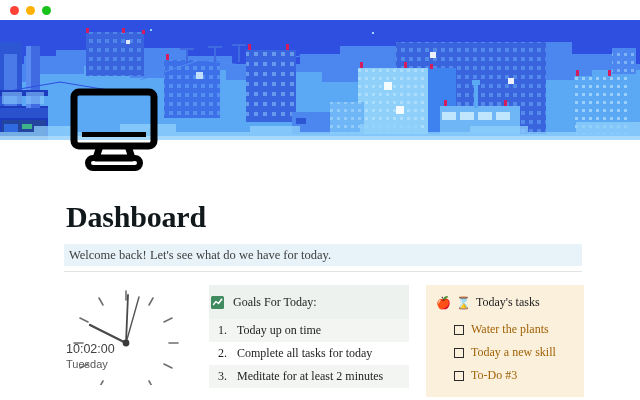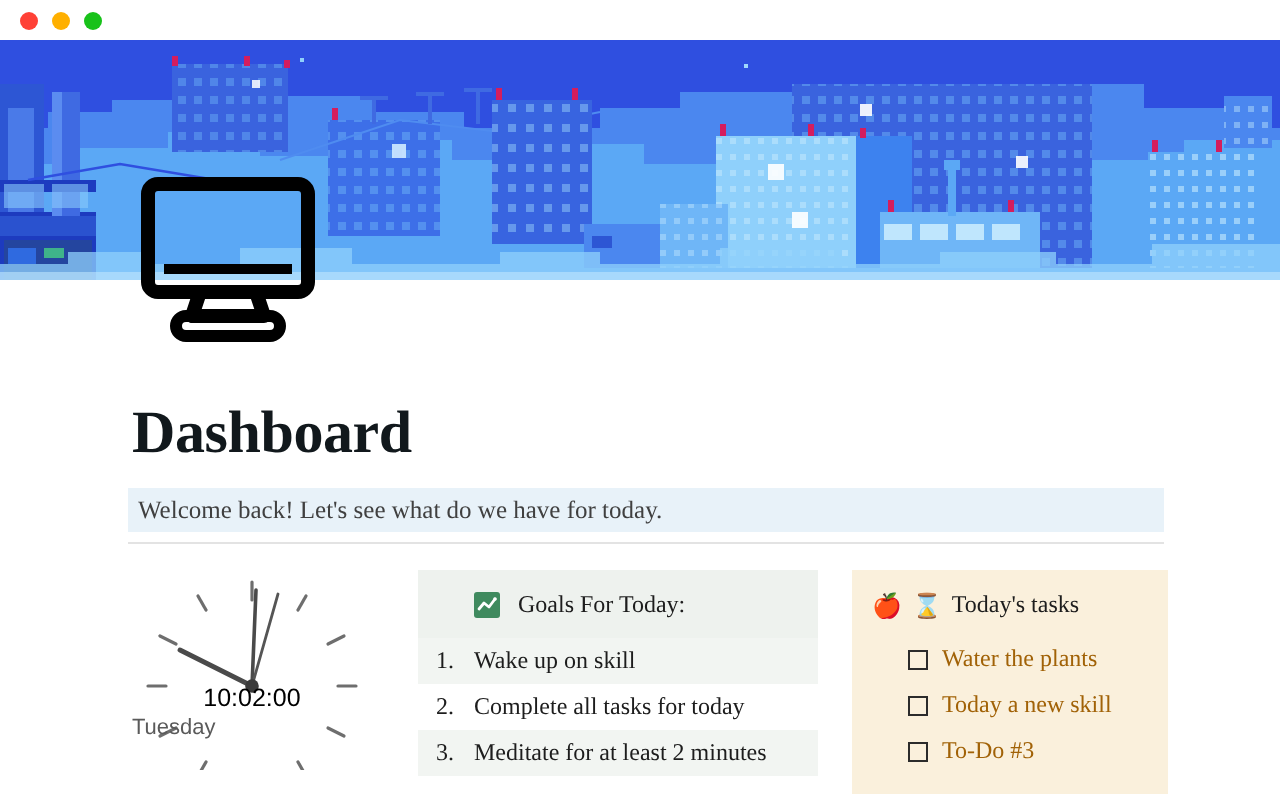--- a/index.html
+++ b/index.html
@@ -53,37 +53,37 @@
 
   
   .widgets{
     position:absolute; left:0; top:145px; width:640px; height:115px;
   }
 
   
   .clock{ position:absolute; left:62px; top:0px; width:120px; height:112px; }
   .clock svg{ display:block; width:120px; height:100px; }
   .clock-time{
-    position:absolute; left:0; top:57px; width:120px; text-align:center;
+    position:absolute; left:0; top:57px; width:120px; 
     font-family:"Liberation Sans", sans-serif;
-    font-size:12.5px; color:#000000;
+    font-size:12.5px; color:#404040;
   }
   .clock-day{
     position:absolute; left:0; top:73px; width:120px; text-align:left;
     font-family:"Liberation Sans", sans-serif;
     font-size:11px; color:#5a5a5a;
   }
 
   
   .goals{
     position:absolute; left:205px; top:0px; width:200px;
   }
   .goals-header{
     height:34px; background:#eef2ee;
-    display:flex; align-items:center; padding-left:28px; gap:9px;
+    display:flex; align-items:center; padding-left:2px; gap:9px;
   }
   .goals-icon{ width:13px; height:13px; flex:0 0 auto; }
   .goals-icon svg{ display:block; width:13px; height:13px; }
   .goals-header .label{ font-size:12px; color:#1d1d1d; }
   .goals-list{ list-style:none; }
   .goals-list li{
     height:23px; display:flex; align-items:center; gap:7px;
     padding-left:9px; font-size:12px; color:#1d1d1d;
     background:#ffffff;
   }
@@ -290,21 +290,21 @@
             <rect x="0" y="0" width="13" height="13" rx="1.5" fill="#3f8a5e"></rect>
             <polyline points="2.5,8.5 5,5.5 7.5,7.5 10.5,3.5" fill="none" stroke="#ffffff" stroke-width="1.4" stroke-linecap="round" stroke-linejoin="round"></polyline>
             <circle cx="10.5" cy="3.5" r="0.9" fill="#ffffff"></circle>
           </svg>
         </span>
         <span class="label">Goals For Today:</span>
       </div>
       <ol class="goals-list">
         <li>
           <span class="num">1.</span>
-          <span>Wake up on skill</span>
+          <span>Today up on time</span>
         </li>
         <li>
           <span class="num">2.</span>
           <span>Complete all tasks for today</span>
         </li>
         <li>
           <span class="num">3.</span>
           <span>Meditate for at least 2 minutes</span>
         </li>
       </ol>

